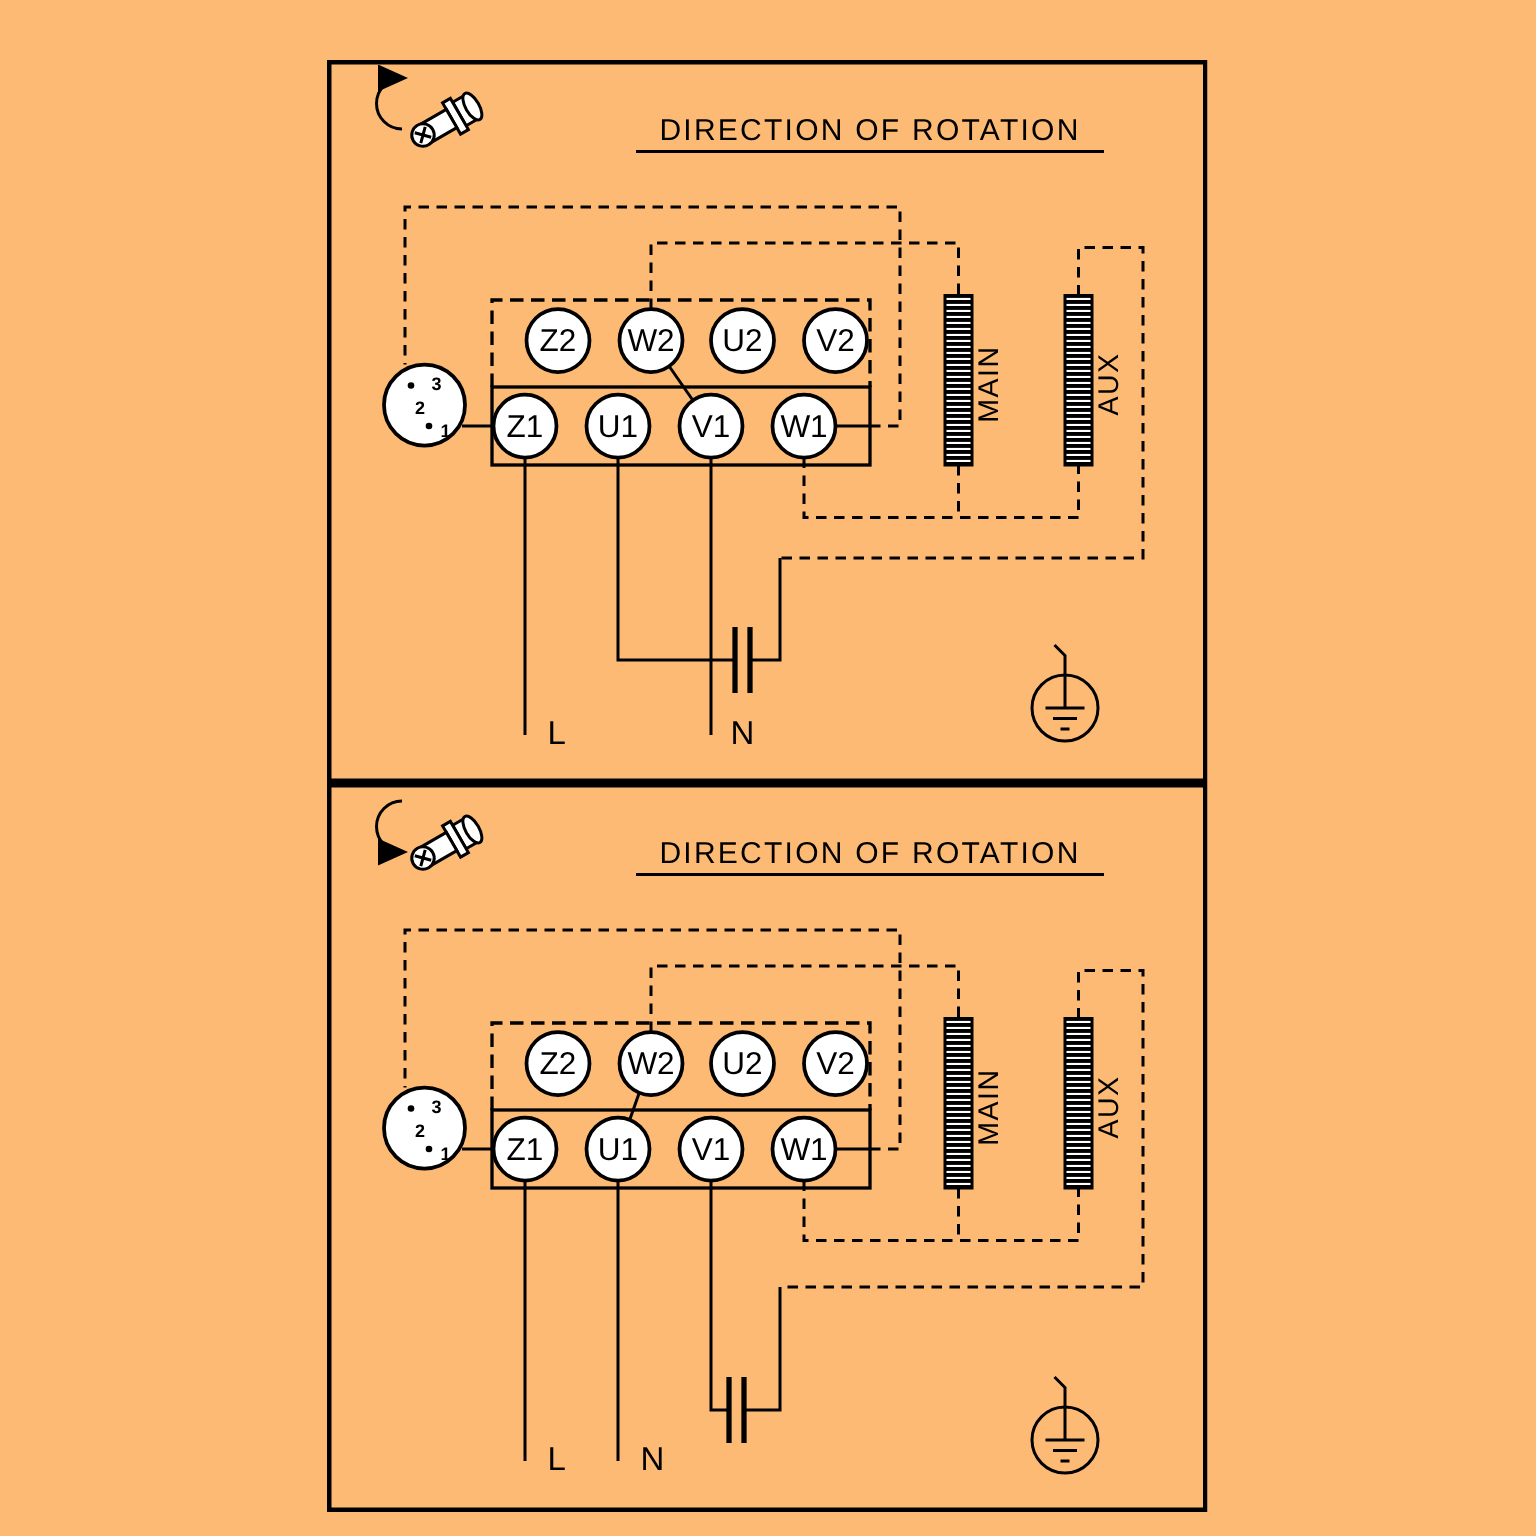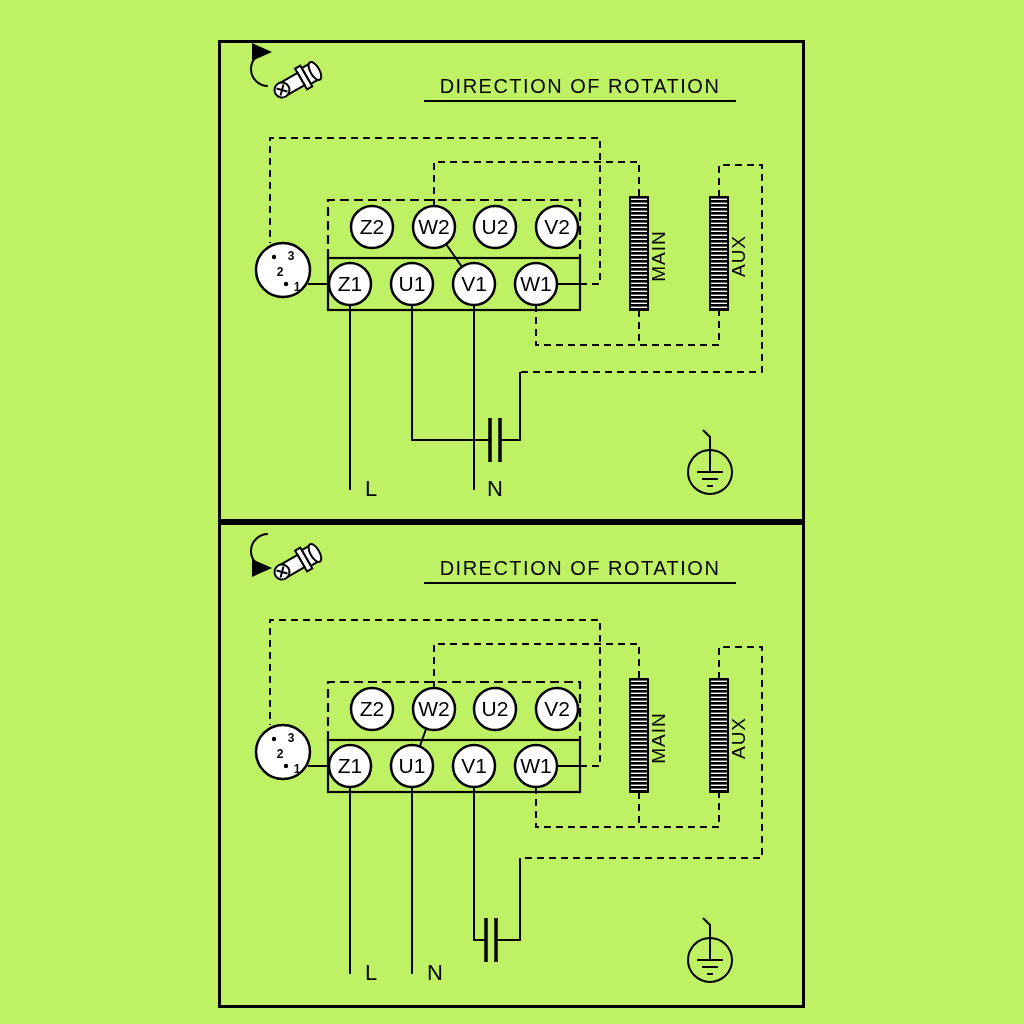--- a/index.html
+++ b/index.html
@@ -1,16 +1,16 @@
 <!DOCTYPE html>
 <html><head>
 <meta charset="utf-8">
 <style>
   html,body{margin:0;padding:0;background:#ffffff;}
-  .stage{position:relative;width:1024px;height:1024px;background:#bef264;overflow:hidden;
+  .stage{position:relative;width:1024px;height:1024px;background:#fdba74;overflow:hidden;
          font-family:"Liberation Sans", sans-serif;}
   .panel{position:absolute;left:218px;}
   .panel.top{top:40px;}
   .panel.bottom{top:522px;}
   svg text{fill:#000;}
   .border{stroke:#000;stroke-width:3;fill:none;}
   .w{stroke:#000;stroke-width:2;fill:none;}
   .wd{stroke:#000;stroke-width:2;fill:none;stroke-dasharray:7 5;}
   .boxd{stroke:#000;stroke-width:2.2;fill:none;stroke-dasharray:9 5;}
   .boxs{stroke:#000;stroke-width:2.2;fill:none;}

